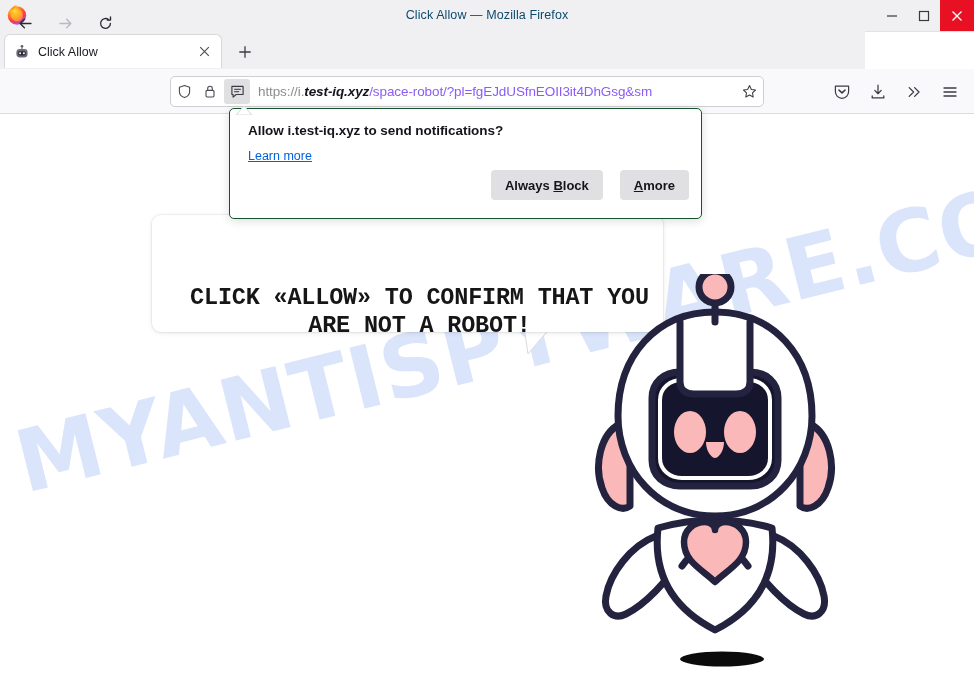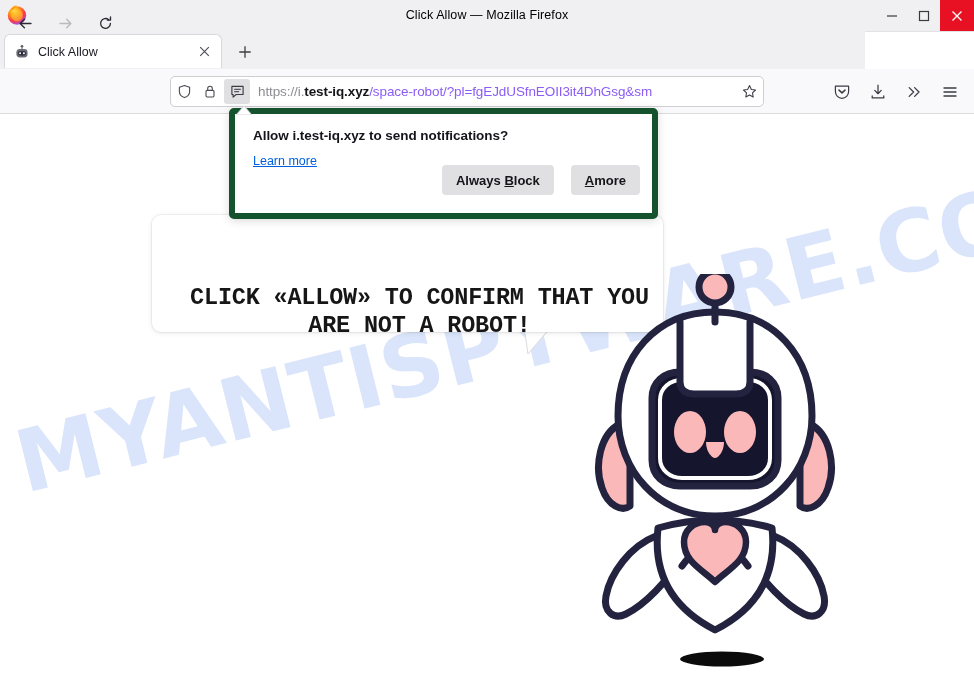--- a/index.html
+++ b/index.html
@@ -27,21 +27,21 @@
   .ff-logo {
     position: absolute; left: 6px; top: 4px;
     width: 22px; height: 22px;
   }
   .win-title {
     position: absolute; left: 0; top: 0;
     width: 974px; height: 31px;
     line-height: 31px;
     text-align: center;
     font-size: 12.5px;
-    color: #000000;
+    color: #0c4a6e;
     letter-spacing: 0.1px;
   }
   .wincontrols {
     position: absolute; right: 0; top: 0;
     height: 31px; display: flex;
   }
   .wc { width: 32px; height: 31px; display:flex; align-items:center; justify-content:center; }
   .wc-close { background: #e81123; width: 34px; }
   .wc svg { display: block; }
 
@@ -121,21 +121,21 @@
     margin-left: 1px;
   }
   .urltext {
     flex: 1 1 auto;
     font-size: 13.5px;
     color: #8d8d93;
     margin-left: 8px;
     white-space: nowrap; overflow: hidden;
     letter-spacing: -0.1px;
   }
-  .urltext b { color: #15141a; font-weight: 700; }
+  .urltext b { color: #15141a; font-weight: 700; font-style: italic; }
   .urltext .u-path { color: #8b5cf6; }
   .url-star { width: 28px; display:flex; align-items:center; justify-content:center; flex:0 0 auto;}
 
   .tbright { position: absolute; top: 78px; display:flex; align-items:center; justify-content:center; width: 28px; height: 28px;}
   #tb-pocket { left: 828px; }
   #tb-download { left: 864px; }
   #tb-overflow { left: 900px; }
   #tb-menu { left: 936px; }
 
   
@@ -191,23 +191,23 @@
     pointer-events: none;
   }
 
   
   .robot { position: absolute; left: 560px; top: 160px; }
 
   
   .doorhanger {
     position: absolute;
     left: 229px; top: 108px;
-    width: 429px; height: 111px;
-    background: #ffffff;
-    border: 6px solid #14532d;
+    width: 473px; height: 111px;
+    background: #ffffff;
+    border: 1px solid #14532d;
     border-radius: 5px;
     box-shadow: 0 2px 10px rgba(0,0,0,0.14);
     box-sizing: border-box;
     z-index: 40;
   }
   .dh-arrow {
     position: absolute;
     left: 236px; top: 101px;
     width: 16px; height: 9px;
     z-index: 41;

